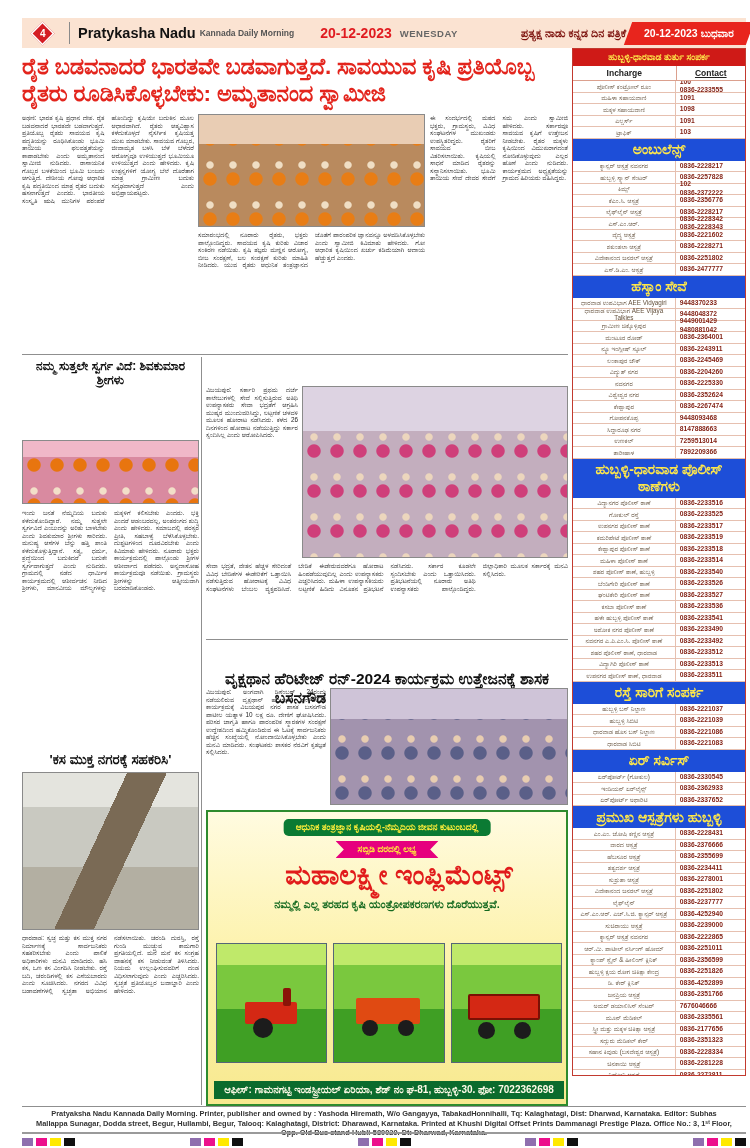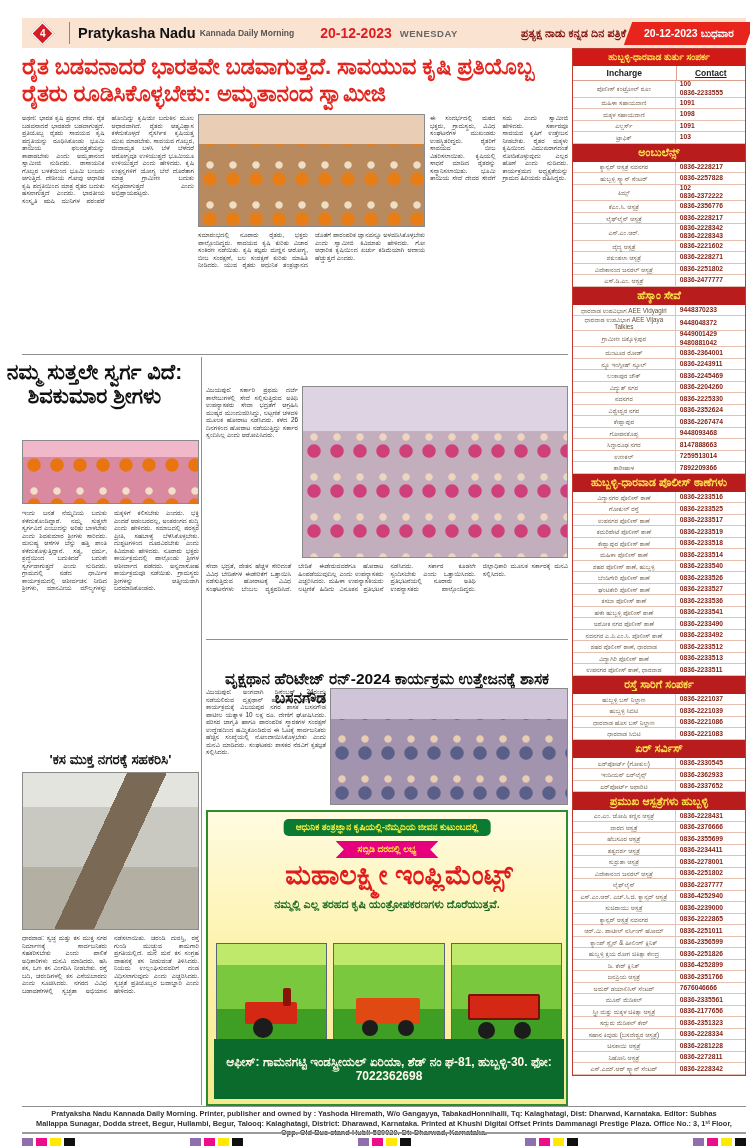--- a/index.html
+++ b/index.html
@@ -35,33 +35,33 @@
   .rule-v{background:#8f8f8f;width:1px;}
   
   .dir{left:572px;top:48px;width:174px;height:1028px;border:1.5px solid #c23a2f;box-sizing:border-box;background:#fff;display:flex;flex-direction:column;overflow:hidden;}
   .dir-title{background:#cf1a17;color:#ffe84a;font-weight:bold;font-size:9px;text-align:center;padding:3px 0;flex:0 0 auto;}
   .dir-cols{display:flex;font-weight:bold;font-size:8.5px;color:#222;border-bottom:1px solid #dba08e;flex:0 0 auto;}
   .dir-cols .c1{flex:1.5;text-align:center;border-right:1px solid #dba08e;padding:2px 0;}
   .dir-cols .c2{flex:1;text-align:center;padding:2px 0;text-decoration:underline;}
   .d-row{display:flex;border-bottom:1px solid #e6c0b0;flex:1 1 auto;min-height:10.5px;}
   .d-row .n{flex:1.5;font-size:6.3px;color:#63503c;display:flex;align-items:center;justify-content:center;text-align:center;border-right:1px solid #e6c0b0;padding:1px 2px;line-height:1.12;}
   .d-row .c{flex:1;font-size:6.7px;font-weight:bold;color:#801d10;display:flex;align-items:center;padding:1px 0 1px 4px;white-space:pre-line;line-height:1.25;}
-  .d-head{background:#b91c1c;color:#ffe84a;font-weight:bold;font-size:11px;text-align:center;padding:2.5px 0;flex:0 0 auto;}
+  .d-head{background:#1d4ed8;color:#ffe84a;font-weight:bold;font-size:14px;text-align:center;padding:2.5px 0;flex:0 0 auto;}
   
   .ad{left:206px;top:810px;width:362px;height:296px;border:2.5px solid #2e8b2e;box-sizing:border-box;background:linear-gradient(180deg,#fffbe0 0%,#fdf3b0 45%,#f7e98f 100%);overflow:hidden;}
   .ad-tag{position:absolute;left:50%;top:7px;transform:translateX(-50%);background:#0b7a33;color:#ffef3a;font-weight:bold;font-size:9px;padding:3px 12px;border-radius:5px;white-space:nowrap;}
   .ad-rib{position:absolute;left:50%;top:29px;transform:translateX(-50%);background:#e6007e;color:#ffe93a;font-weight:bold;font-size:9px;padding:3px 22px;clip-path:polygon(0 0,100% 0,92% 50%,100% 100%,0 100%,8% 50%);white-space:nowrap;}
   .ad-title{position:absolute;left:12px;top:48px;width:100%;text-align:center;color:#e11b1b;font-weight:bold;font-size:27px;}
   .ad-sub{position:absolute;left:0;top:86px;width:100%;text-align:center;color:#14691f;font-weight:bold;font-size:11px;}
   .ad-phone{position:absolute;left:0;top:103px;width:100%;text-align:center;color:#111;font-weight:bold;font-size:16.5px;}
   .ad-imgs{position:absolute;left:8px;top:131px;width:346px;display:flex;gap:6px;}
   .ph-field{position:relative;width:111px;height:118px;border:1px solid #567;background:linear-gradient(180deg,#bfe96a 0 18%,#7ac83e 18% 55%,#3f9f24 55%);overflow:hidden;}
   .mach{position:absolute;background:#d42814;border-radius:2px;}
   .wheel{position:absolute;background:#1c1c1c;border-radius:50%;}
-  .ad-strip{position:absolute;left:6px;bottom:5px;width:350px;background:#0b6b2d;color:#fffbe8;font-weight:bold;font-size:12px;text-align:center;padding:16px 0;}
+  .ad-strip{position:absolute;left:6px;bottom:5px;width:350px;background:#0b6b2d;color:#fffbe8;font-weight:bold;font-size:10px;text-align:center;padding:3px 0;}
   
   .foot{left:22px;top:1109px;width:724px;font-size:7.4px;font-weight:bold;color:#333;text-align:center;line-height:1.3;}
   .marks{left:22px;top:1132px;width:724px;display:flex;justify-content:space-between;border-top:2.5px solid #9a9a9a;padding-top:4px;}
   .mark-g{display:flex;gap:3px;}
   .sq{width:11px;height:8px;}
   .sq.v{background:#8f6fae;}.sq.m{background:#ec0f8c;}.sq.y{background:#ffe900;}.sq.k{background:#101010;}
 </style>
 </head>
 <body>
 
@@ -83,21 +83,21 @@
   <div class="abs headline">ರೈತ ಬಡವನಾದರೆ ಭಾರತವೇ ಬಡವಾಗುತ್ತದೆ. ಸಾವಯುವ ಕೃಷಿ ಪ್ರತಿಯೊಬ್ಬ ರೈತರು ರೂಡಿಸಿಕೊಳ್ಳಬೇಕು: ಅಮೃತಾನಂದ ಸ್ವಾಮೀಜಿ</div>
 
   <div class="abs btxt cols2" style="left:22px;top:114px;width:172px;height:238px;">ಅಥಣಿ: ಭಾರತ ಕೃಷಿ ಪ್ರಧಾನ ದೇಶ. ರೈತ ಬಡವನಾದರೆ ಭಾರತವೇ ಬಡವಾಗುತ್ತದೆ. ಪ್ರತಿಯೊಬ್ಬ ರೈತರು ಸಾವಯವ ಕೃಷಿ ಪದ್ಧತಿಯನ್ನು ರೂಢಿಸಿಕೊಂಡು ಭೂಮಿ ತಾಯಿಯ ಫಲವತ್ತತೆಯನ್ನು ಕಾಪಾಡಬೇಕು ಎಂದು ಅಮೃತಾನಂದ ಸ್ವಾಮೀಜಿ ನುಡಿದರು. ರಾಸಾಯನಿಕ ಗೊಬ್ಬರ ಬಳಕೆಯಿಂದ ಭೂಮಿ ಬಂಜರು ಆಗುತ್ತಿದೆ. ದೇಶೀಯ ಗೋವು ಆಧಾರಿತ ಕೃಷಿ ಪದ್ಧತಿಯಿಂದ ಮಾತ್ರ ರೈತರ ಬದುಕು ಹಸನಾಗುತ್ತದೆ ಎಂದರು. ಭಾರತೀಯ ಸಂಸ್ಕೃತಿ ಋಷಿ ಮುನಿಗಳ ಪರಂಪರೆ ಹೊಂದಿದ್ದು ಕೃಷಿಯೇ ಬದುಕಿನ ಮೂಲ ಆಧಾರವಾಗಿದೆ. ರೈತರು ಆತ್ಮವಿಶ್ವಾಸ ಕಳೆದುಕೊಳ್ಳದೆ ನೈಸರ್ಗಿಕ ಕೃಷಿಯತ್ತ ಮುಖ ಮಾಡಬೇಕು. ಸಾವಯವ ಗೊಬ್ಬರ, ಜೀವಾಮೃತ ಬಳಸಿ ಬೆಳೆ ಬೆಳೆದರೆ ಆರೋಗ್ಯವೂ ಉಳಿಯುತ್ತದೆ ಭೂಮಿಯೂ ಉಳಿಯುತ್ತದೆ ಎಂದು ಹೇಳಿದರು. ಕೃಷಿ ಉತ್ಪನ್ನಗಳಿಗೆ ಯೋಗ್ಯ ಬೆಲೆ ದೊರೆತಾಗ ಮಾತ್ರ ಗ್ರಾಮೀಣ ಬದುಕು ಸದೃಢವಾಗುತ್ತದೆ ಎಂದು ಅಭಿಪ್ರಾಯಪಟ್ಟರು.</div>
   <div class="abs photo crowd ph-main" style="left:198px;top:114px;width:227px;height:113px;"></div>
   <div class="abs btxt cols2" style="left:198px;top:231px;width:227px;height:121px;">ಸಮಾರಂಭದಲ್ಲಿ ನೂರಾರು ರೈತರು, ಭಕ್ತರು ಪಾಲ್ಗೊಂಡಿದ್ದರು. ಸಾವಯವ ಕೃಷಿ ಕುರಿತು ವಿಚಾರ ಸಂಕಿರಣ ನಡೆಯಿತು. ಕೃಷಿ ತಜ್ಞರು ಮಣ್ಣಿನ ಆರೋಗ್ಯ, ಬೀಜ ಸಂರಕ್ಷಣೆ, ಜಲ ಸಂರಕ್ಷಣೆ ಕುರಿತು ಮಾಹಿತಿ ನೀಡಿದರು. ಯುವ ರೈತರು ಆಧುನಿಕ ತಂತ್ರಜ್ಞಾನದ ಜೊತೆಗೆ ಪಾರಂಪರಿಕ ಜ್ಞಾನವನ್ನೂ ಅಳವಡಿಸಿಕೊಳ್ಳಬೇಕು ಎಂದು ಸ್ವಾಮೀಜಿ ಕಿವಿಮಾತು ಹೇಳಿದರು. ಗೋ ಆಧಾರಿತ ಕೃಷಿಯಿಂದ ಖರ್ಚು ಕಡಿಮೆಯಾಗಿ ಆದಾಯ ಹೆಚ್ಚುತ್ತದೆ ಎಂದರು.</div>
   <div class="abs btxt cols2" style="left:430px;top:114px;width:138px;height:238px;">ಈ ಸಂದರ್ಭದಲ್ಲಿ ಮಠದ ಭಕ್ತರು, ಗ್ರಾಮಸ್ಥರು, ವಿವಿಧ ಸಂಘಟನೆಗಳ ಮುಖಂಡರು ಉಪಸ್ಥಿತರಿದ್ದರು. ರೈತರಿಗೆ ಸಾವಯವ ಬೀಜ ವಿತರಿಸಲಾಯಿತು. ಕೃಷಿಯಲ್ಲಿ ಸಾಧನೆ ಮಾಡಿದ ರೈತರನ್ನು ಸನ್ಮಾನಿಸಲಾಯಿತು. ಭೂಮಿ ತಾಯಿಯ ಸೇವೆ ದೇವರ ಸೇವೆಗೆ ಸಮ ಎಂದು ಸ್ವಾಮೀಜಿ ಹೇಳಿದರು. ಸರ್ಕಾರವೂ ಸಾವಯವ ಕೃಷಿಗೆ ಉತ್ತೇಜನ ನೀಡಬೇಕು. ರೈತರ ಮಕ್ಕಳು ಕೃಷಿಯಿಂದ ವಿಮುಖರಾಗದಂತೆ ನೋಡಿಕೊಳ್ಳುವುದು ಎಲ್ಲರ ಹೊಣೆ ಎಂದು ನುಡಿದರು. ಕಾರ್ಯಕ್ರಮದ ಅಧ್ಯಕ್ಷತೆಯನ್ನು ಗ್ರಾಮದ ಹಿರಿಯರು ವಹಿಸಿದ್ದರು.</div>
 
   <div class="abs rule-h" style="left:22px;top:354px;width:546px;"></div>
   <div class="abs rule-v" style="left:201px;top:357px;height:748px;"></div>
 
-  <div class="abs h-art" style="left:6px;top:360px;width:177px;font-size:21px;line-height:1.15;text-align:center;">ನಮ್ಮ ಸುತ್ತಲೇ ಸ್ವರ್ಗ ವಿದೆ: ಶಿವಕುಮಾರ ಶ್ರೀಗಳು</div>
+  <div class="abs h-art" style="left:22px;top:360px;width:177px;font-size:12px;line-height:1.15;text-align:center;">ನಮ್ಮ ಸುತ್ತಲೇ ಸ್ವರ್ಗ ವಿದೆ: ಶಿವಕುಮಾರ ಶ್ರೀಗಳು</div>
   <div class="abs photo crowd ph-monks" style="left:22px;top:440px;width:177px;height:64px;"></div>
   <div class="abs btxt cols2" style="left:22px;top:509px;width:177px;height:240px;">ಇಂದು ಜನತೆ ನೆಮ್ಮದಿಯ ಬದುಕು ಕಳೆದುಕೊಂಡಿದ್ದಾರೆ. ನಮ್ಮ ಸುತ್ತಲೇ ಸ್ವರ್ಗವಿದೆ ಎಂಬುದನ್ನು ಅರಿತು ಬಾಳಬೇಕು ಎಂದು ಶಿವಕುಮಾರ ಶ್ರೀಗಳು ಸಾರಿದರು. ಮನುಷ್ಯ ಆಸೆಗಳ ಬೆನ್ನು ಹತ್ತಿ ಶಾಂತಿ ಕಳೆದುಕೊಳ್ಳುತ್ತಿದ್ದಾನೆ. ಸತ್ಯ, ಧರ್ಮ, ಶ್ರದ್ಧೆಯಿಂದ ಬದುಕಿದರೆ ಬದುಕೇ ಸ್ವರ್ಗವಾಗುತ್ತದೆ ಎಂದು ನುಡಿದರು. ಗ್ರಾಮದಲ್ಲಿ ನಡೆದ ಧಾರ್ಮಿಕ ಕಾರ್ಯಕ್ರಮದಲ್ಲಿ ಆಶೀರ್ವಚನ ನೀಡಿದ ಶ್ರೀಗಳು, ಮಾನವೀಯ ಮೌಲ್ಯಗಳನ್ನು ಮಕ್ಕಳಿಗೆ ಕಲಿಸಬೇಕು ಎಂದರು. ಭಕ್ತಿ ಎಂದರೆ ಆಡಂಬರವಲ್ಲ, ಅಂತರಂಗದ ಶುದ್ಧಿ ಎಂದು ಹೇಳಿದರು. ಸಮಾಜದಲ್ಲಿ ಪರಸ್ಪರ ಪ್ರೀತಿ, ಸಹಬಾಳ್ವೆ ಬೆಳೆಸಿಕೊಳ್ಳಬೇಕು. ದುಶ್ಚಟಗಳಿಂದ ದೂರವಿರಬೇಕು ಎಂದು ಕಿವಿಮಾತು ಹೇಳಿದರು. ನೂರಾರು ಭಕ್ತರು ಕಾರ್ಯಕ್ರಮದಲ್ಲಿ ಪಾಲ್ಗೊಂಡು ಶ್ರೀಗಳ ಆಶೀರ್ವಾದ ಪಡೆದರು. ಅನ್ನದಾಸೋಹ ಕಾರ್ಯಕ್ರಮವೂ ನಡೆಯಿತು. ಗ್ರಾಮಸ್ಥರು ಶ್ರೀಗಳನ್ನು ಆತ್ಮೀಯವಾಗಿ ಬರಮಾಡಿಕೊಂಡರು.</div>
 
   <div class="abs h-art" style="left:22px;top:752px;width:177px;font-size:13.5px;text-align:center;">'ಕಸ ಮುಕ್ತ ನಗರಕ್ಕೆ ಸಹಕರಿಸಿ'</div>
   <div class="abs photo ph-road" style="left:22px;top:772px;width:177px;height:158px;"></div>
   <div class="abs btxt cols2" style="left:22px;top:934px;width:177px;height:172px;">ಧಾರವಾಡ: ಸ್ವಚ್ಛ ಮತ್ತು ಕಸ ಮುಕ್ತ ನಗರ ನಿರ್ಮಾಣಕ್ಕೆ ಸಾರ್ವಜನಿಕರು ಸಹಕರಿಸಬೇಕು ಎಂದು ಪಾಲಿಕೆ ಅಧಿಕಾರಿಗಳು ಮನವಿ ಮಾಡಿದರು. ಹಸಿ ಕಸ, ಒಣ ಕಸ ವಿಂಗಡಿಸಿ ನೀಡಬೇಕು. ರಸ್ತೆ ಬದಿ, ಚರಂಡಿಗಳಲ್ಲಿ ಕಸ ಎಸೆಯಬಾರದು ಎಂದು ಸೂಚಿಸಿದರು. ನಗರದ ವಿವಿಧ ಬಡಾವಣೆಗಳಲ್ಲಿ ಸ್ವಚ್ಛತಾ ಅಭಿಯಾನ ನಡೆಸಲಾಯಿತು. ಚರಂಡಿ ದುರಸ್ತಿ, ರಸ್ತೆ ಗುಂಡಿ ಮುಚ್ಚುವ ಕಾಮಗಾರಿ ಪ್ರಗತಿಯಲ್ಲಿದೆ. ಮನೆ ಮನೆ ಕಸ ಸಂಗ್ರಹ ವಾಹನಕ್ಕೆ ಕಸ ನೀಡುವಂತೆ ತಿಳಿಸಿದರು. ನಿಯಮ ಉಲ್ಲಂಘಿಸುವವರಿಗೆ ದಂಡ ವಿಧಿಸಲಾಗುವುದು ಎಂದು ಎಚ್ಚರಿಸಿದರು. ಸ್ವಚ್ಛತೆ ಪ್ರತಿಯೊಬ್ಬರ ಜವಾಬ್ದಾರಿ ಎಂದು ಹೇಳಿದರು.</div>
 
   <div class="abs btxt" style="left:206px;top:386px;width:92px;height:172px;">ವಿಜಯಪುರ: ಸರ್ಕಾರಿ ಪ್ರಥಮ ದರ್ಜೆ ಕಾಲೇಜುಗಳಲ್ಲಿ ಸೇವೆ ಸಲ್ಲಿಸುತ್ತಿರುವ ಅತಿಥಿ ಉಪನ್ಯಾಸಕರು ಸೇವಾ ಭದ್ರತೆಗೆ ಆಗ್ರಹಿಸಿ ಮುಷ್ಕರ ಮುಂದುವರಿಸಿದ್ದು, ಲಟ್ಟಣಿಕೆ ಚಳವಳಿ ಮೂಲಕ ಹೋರಾಟ ನಡೆಸಿದರು. ಕಳೆದ 26 ದಿನಗಳಿಂದ ಹೋರಾಟ ನಡೆಯುತ್ತಿದ್ದು ಸರ್ಕಾರ ಸ್ಪಂದಿಸಿಲ್ಲ ಎಂದು ಆರೋಪಿಸಿದರು.</div>
   <div class="abs photo crowd ph-women" style="left:302px;top:386px;width:266px;height:172px;"></div>
   <div class="abs btxt cols4" style="left:206px;top:562px;width:362px;height:72px;">ಸೇವಾ ಭದ್ರತೆ, ವೇತನ ಹೆಚ್ಚಳ ಸೇರಿದಂತೆ ವಿವಿಧ ಬೇಡಿಕೆಗಳ ಈಡೇರಿಕೆಗೆ ಒತ್ತಾಯಿಸಿ ನಡೆಸುತ್ತಿರುವ ಹೋರಾಟಕ್ಕೆ ವಿವಿಧ ಸಂಘಟನೆಗಳು ಬೆಂಬಲ ವ್ಯಕ್ತಪಡಿಸಿವೆ. ಬೇಡಿಕೆ ಈಡೇರುವವರೆಗೂ ಹೋರಾಟ ಹಿಂಪಡೆಯುವುದಿಲ್ಲ ಎಂದು ಉಪನ್ಯಾಸಕರು ಎಚ್ಚರಿಸಿದರು. ಮಹಿಳಾ ಉಪನ್ಯಾಸಕಿಯರು ಲಟ್ಟಣಿಕೆ ಹಿಡಿದು ವಿನೂತನ ಪ್ರತಿಭಟನೆ ನಡೆಸಿದರು. ಸರ್ಕಾರ ಕೂಡಲೇ ಸ್ಪಂದಿಸಬೇಕು ಎಂದು ಒತ್ತಾಯಿಸಿದರು. ಪ್ರತಿಭಟನೆಯಲ್ಲಿ ನೂರಾರು ಅತಿಥಿ ಉಪನ್ಯಾಸಕರು ಪಾಲ್ಗೊಂಡಿದ್ದರು. ಜಿಲ್ಲಾಧಿಕಾರಿ ಮೂಲಕ ಸರ್ಕಾರಕ್ಕೆ ಮನವಿ ಸಲ್ಲಿಸಿದರು.</div>

